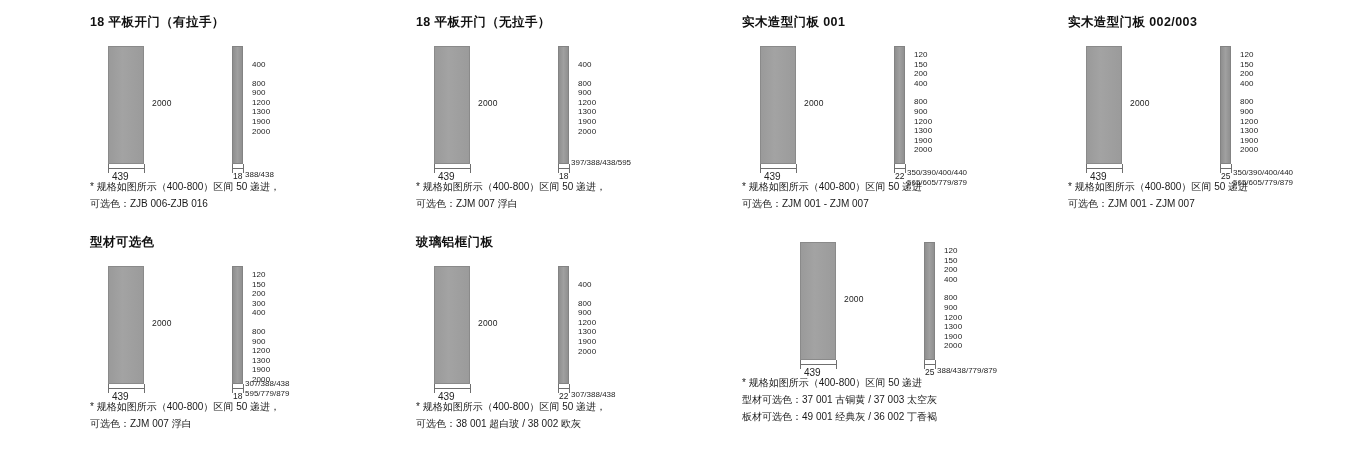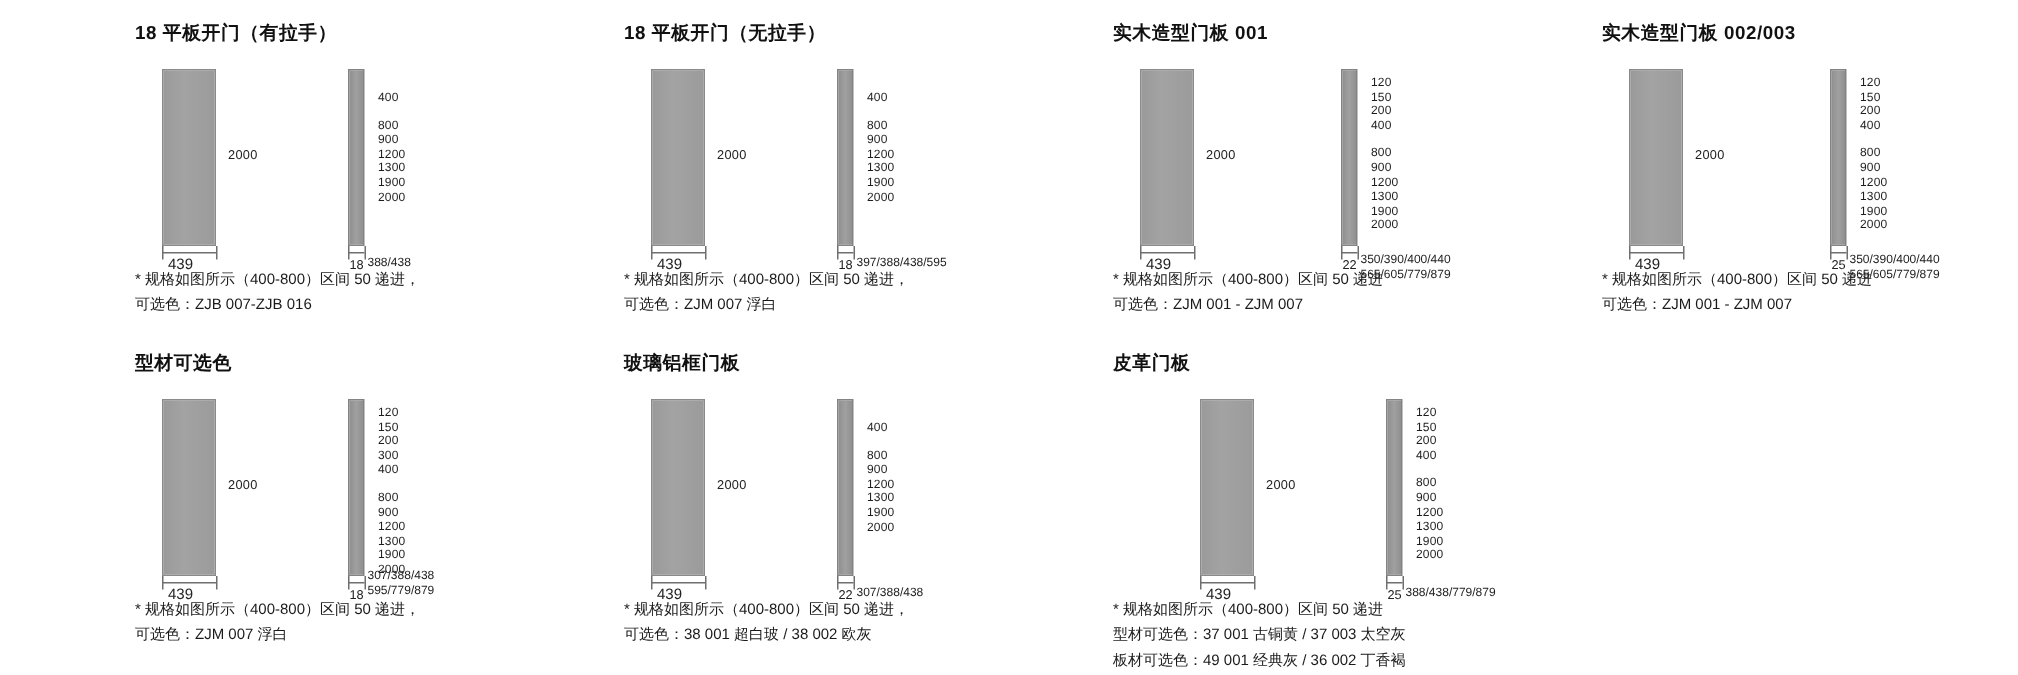--- a/index.html
+++ b/index.html
@@ -180,21 +180,21 @@
             <span>1300</span><br>
             <span>1900</span><br>
             <span>2000</span>
           </div>
           <div class="width-stack" style="left:155px; top:132px;">
             <span>388/438</span>
           </div>
         </div>
         <div class="notes">
           <div>* 规格如图所示（400-800）区间 50 递进，</div>
-          <div>可选色：ZJB 007-ZJB 016</div>
+          <div>可选色：ZJB 006-ZJB 016</div>
         </div>
       </div>
 
       <div class="panel row2">
         <div class="panel-title">型材可选色</div>
         <div class="figure">
           <div class="door-front"></div>
           <div class="door-front-dim">2000</div>
           <div class="front-dim-line"></div>
           <div class="front-dim-tick-l"></div>
@@ -253,21 +253,21 @@
           <div class="spec-stack" style="left:162px; top:22px;">
             <span>400</span><br>
             <span class="gap"></span>
             <span>800</span><br>
             <span>900</span><br>
             <span>1200</span><br>
             <span>1300</span><br>
             <span>1900</span><br>
             <span>2000</span>
           </div>
-          <div class="width-stack" style="left:155px; top:132px;">
+          <div class="width-stack" style="left:155px; top:120px;">
             <span>397/388/438/595</span>
           </div>
         </div>
         <div class="notes">
           <div>* 规格如图所示（400-800）区间 50 递进，</div>
           <div>可选色：ZJM 007 浮白</div>
         </div>
       </div>
 
       <div class="panel row2">
@@ -342,21 +342,20 @@
             <span>565/605/779/879</span>
           </div>
         </div>
         <div class="notes">
           <div>* 规格如图所示（400-800）区间 50 递进</div>
           <div>可选色：ZJM 001 - ZJM 007</div>
         </div>
       </div>
 
       <div class="panel row2">
-        <div class="panel-title">皮革门板</div>
         <div class="figure">
           <div class="door-front" style="left:58px;"></div>
           <div class="door-front-dim" style="left:102px;">2000</div>
           <div class="front-dim-line" style="left:58px;"></div>
           <div class="front-dim-tick-l" style="left:58px;"></div>
           <div class="front-dim-tick-r" style="left:94px;"></div>
           <div class="front-dim-label" style="left:62px;">439</div>
 
           <div class="door-side" style="left:182px;"></div>
           <div class="side-dim-line" style="left:182px;"></div>

